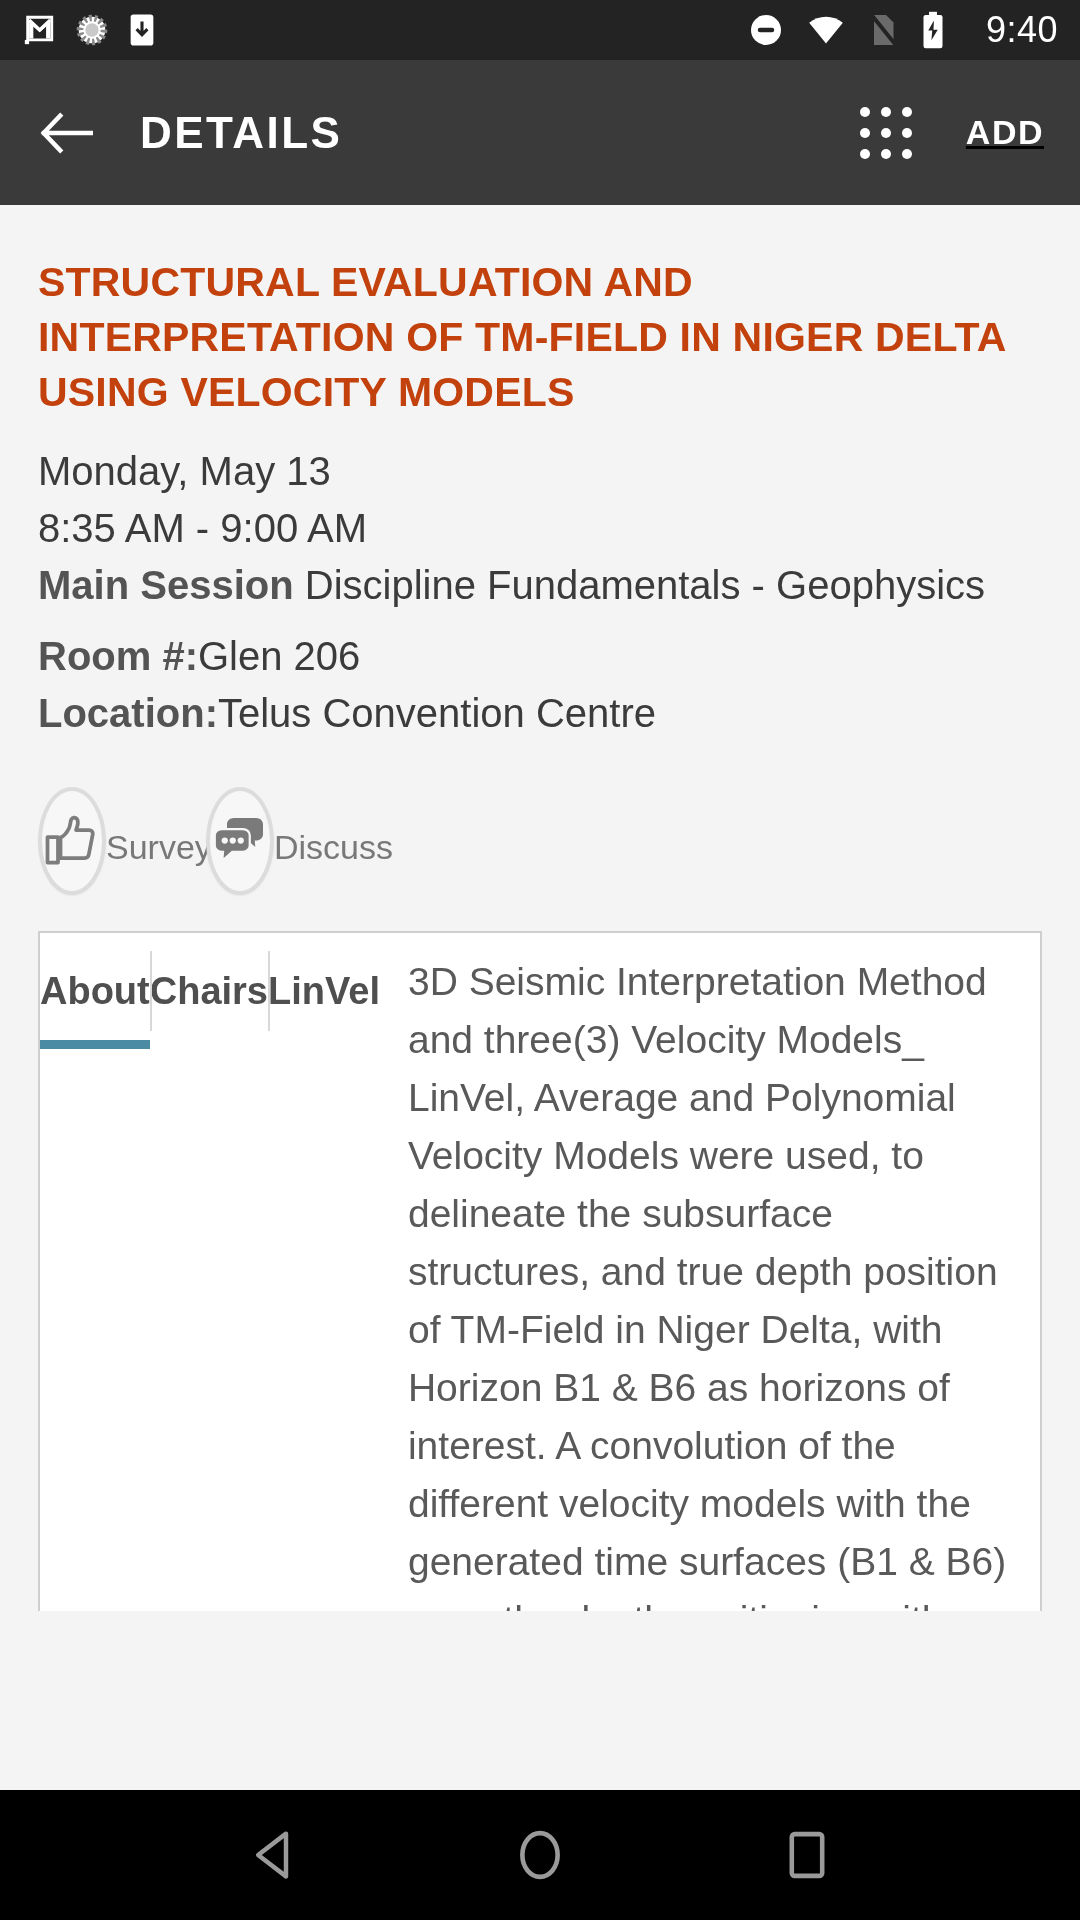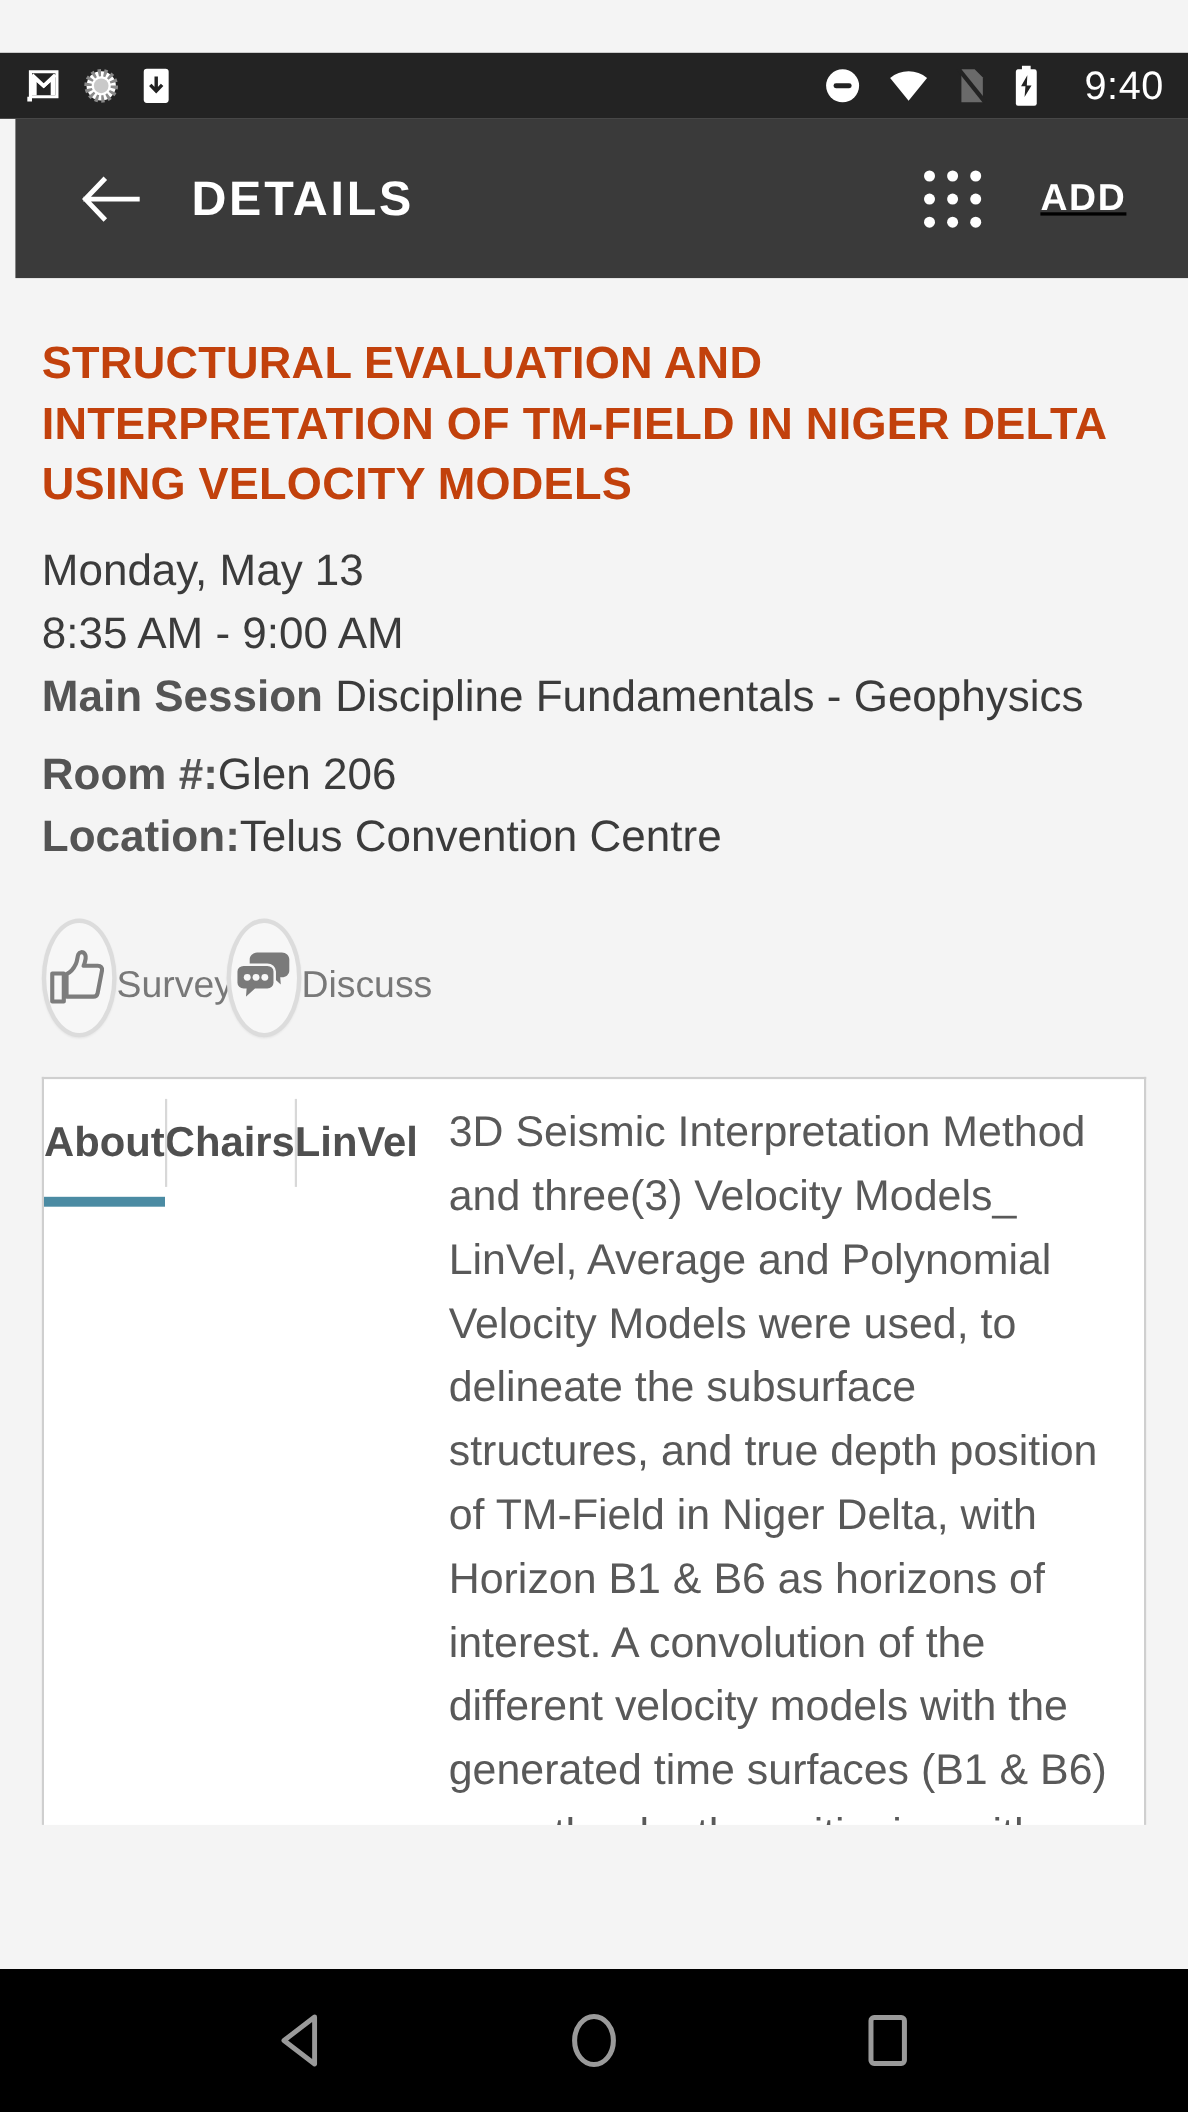--- a/index.html
+++ b/index.html
@@ -18,42 +18,40 @@
   }
 
   
   .status-bar {
     height: 60px;
     background: #232323;
     display: flex;
     align-items: center;
     padding: 0 22px;
     flex: 0 0 60px;
-    margin-top: 48px;
   }
   .status-left { display: flex; align-items: center; gap: 20px; }
   .status-right { display: flex; align-items: center; gap: 22px; margin-left: auto; }
   .status-clock {
     color: #ffffff;
     font-size: 36px;
     letter-spacing: 0.5px;
     margin-left: 18px;
     font-family: "Liberation Sans", sans-serif;
   }
   .sicon { display: block; }
 
   
   .app-bar {
     height: 145px;
     background: #3a3a3a;
     display: flex;
     align-items: center;
-    padding: 0 50px;
+    padding: 0 30px;
     flex: 0 0 145px;
-    margin-left: 14px;
   }
   .back-btn {
     width: 72px; height: 72px;
     display: flex; align-items: center; justify-content: center;
     cursor: pointer;
   }
   .app-title {
     color: #ffffff;
     font-size: 44px;
     font-weight: bold;

